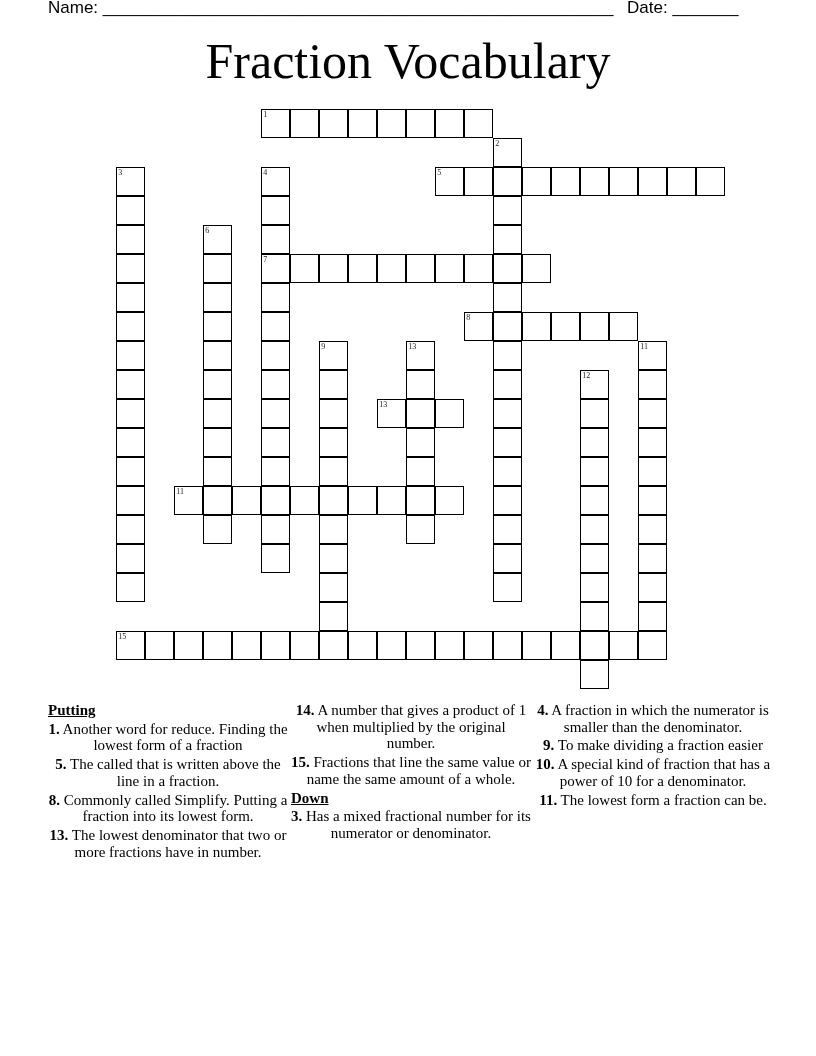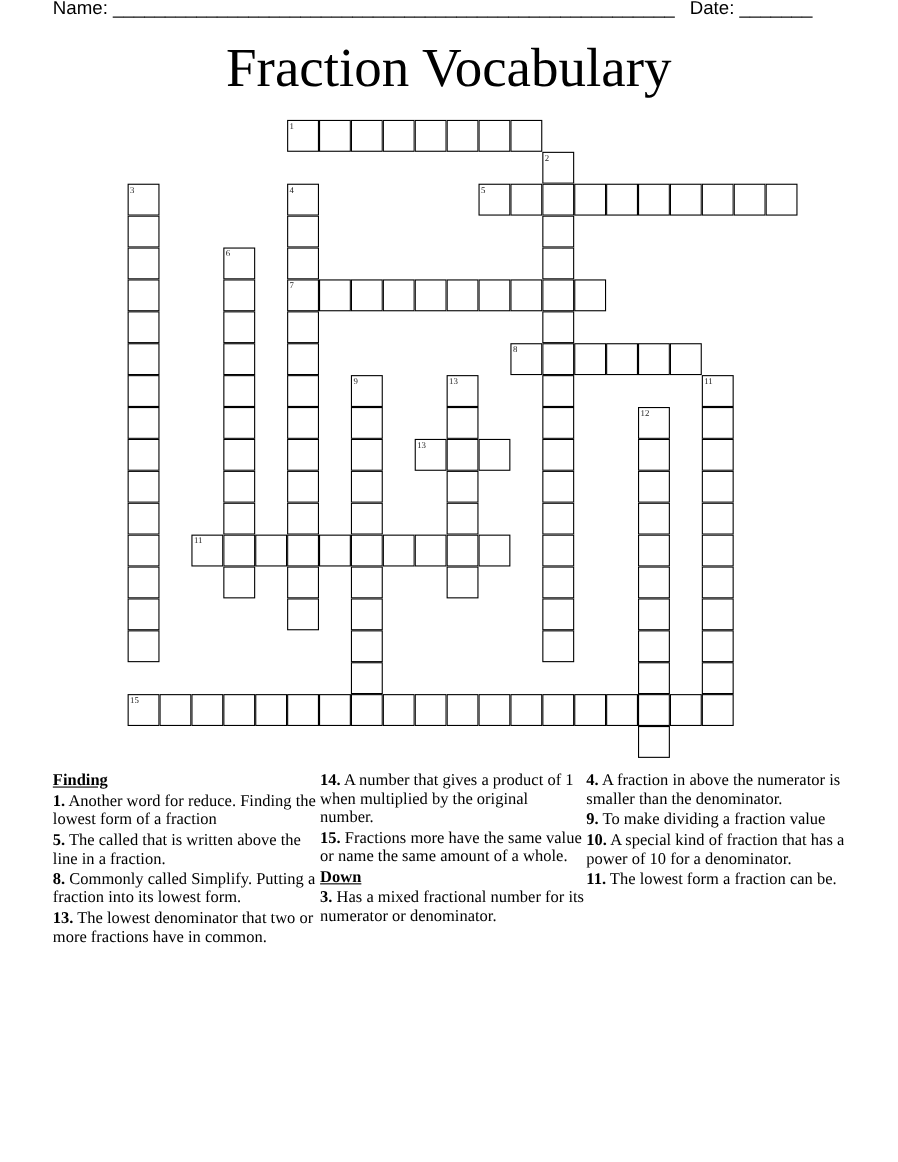--- a/index.html
+++ b/index.html
@@ -6,21 +6,21 @@
   body { width: 816px; height: 1056px; position: relative; overflow: hidden; color: #000; }
   .header-line { position: absolute; top: -2px; left: 48px; font-family: "Liberation Sans", sans-serif; font-size: 17px; white-space: pre; }
   .header-date { position: absolute; top: -2px; left: 627px; font-family: "Liberation Sans", sans-serif; font-size: 17px; white-space: pre; }
   .title { position: absolute; top: 32px; left: 0; width: 816px; text-align: center; font-family: "Liberation Serif", serif; font-size: 50px; }
   .grid { position: absolute; left: 117px; top: 110px; width: 610px; height: 590px; }
   .cell { position: absolute; width: 29px; height: 29px; box-sizing: border-box; border: 1.5px solid #000; background: #fff; margin-left: -0.75px; margin-top: -0.75px; }
   .cell .num { position: absolute; top: 0px; left: 1px; font-family: "Liberation Serif", serif; font-size: 8px; line-height: 9px; color: #222; }
   .clues { position: absolute; top: 702px; font-family: "Liberation Serif", serif; font-size: 15px; line-height: 16.7px; }
   .clues .col { position: absolute; top: 0; width: 240px; }
   .clues .heading { font-weight: bold; text-decoration: underline; margin-bottom: 2px; }
-  .clues .clue { margin-bottom: 2px; }
+  .clues .clue { margin-bottom: 2px; text-align: center; }
   .clues .clue b { font-weight: bold; }
 </style>
 </head>
 <body>
 
 <div class="header-line"><span>Name:</span> <span>______________________________________________________</span></div>
 <div class="header-date"><span>Date:</span> <span>_______</span></div>
 
 <div class="title">Fraction Vocabulary</div>
 
@@ -202,31 +202,31 @@
     <div class="cell" style="left: 319px; top: 522px;"></div>
     <div class="cell" style="left: 348px; top: 522px;"></div>
     <div class="cell" style="left: 377px; top: 522px;"></div>
     <div class="cell" style="left: 406px; top: 522px;"></div>
     <div class="cell" style="left: 435px; top: 522px;"></div>
     <div class="cell" style="left: 493px; top: 522px;"></div>
   </div>
 
 <div class="clues">
   <div class="col" style="left:48px;">
-    <div class="heading">Finding</div>
+    <div class="heading">Putting</div>
     <div class="clue"><b>1.</b><span> Another word for reduce. Finding the lowest form of a fraction</span></div>
     <div class="clue"><b>5.</b><span> The called that is written above the line in a fraction.</span></div>
     <div class="clue"><b>8.</b><span> Commonly called Simplify. Putting a fraction into its lowest form.</span></div>
-    <div class="clue"><b>13.</b><span> The lowest denominator that two or more fractions have in common.</span></div>
+    <div class="clue"><b>13.</b><span> The lowest denominator that two or more fractions have in number.</span></div>
   </div>
   <div class="col" style="left:291px;">
     <div class="clue"><b>14.</b><span> A number that gives a product of 1 when multiplied by the original number.</span></div>
-    <div class="clue"><b>15.</b><span> Fractions more have the same value or name the same amount of a whole.</span></div>
+    <div class="clue"><b>15.</b><span> Fractions that line the same value or name the same amount of a whole.</span></div>
     <div class="heading">Down</div>
     <div class="clue"><b>3.</b><span> Has a mixed fractional number for its numerator or denominator.</span></div>
   </div>
   <div class="col" style="left:533px;">
-    <div class="clue"><b>4.</b><span> A fraction in above the numerator is smaller than the denominator.</span></div>
-    <div class="clue"><b>9.</b><span> To make dividing a fraction value</span></div>
+    <div class="clue"><b>4.</b><span> A fraction in which the numerator is smaller than the denominator.</span></div>
+    <div class="clue"><b>9.</b><span> To make dividing a fraction easier</span></div>
     <div class="clue"><b>10.</b><span> A special kind of fraction that has a power of 10 for a denominator.</span></div>
     <div class="clue"><b>11.</b><span> The lowest form a fraction can be.</span></div>
   </div>
 </div>
 
 </body></html>

